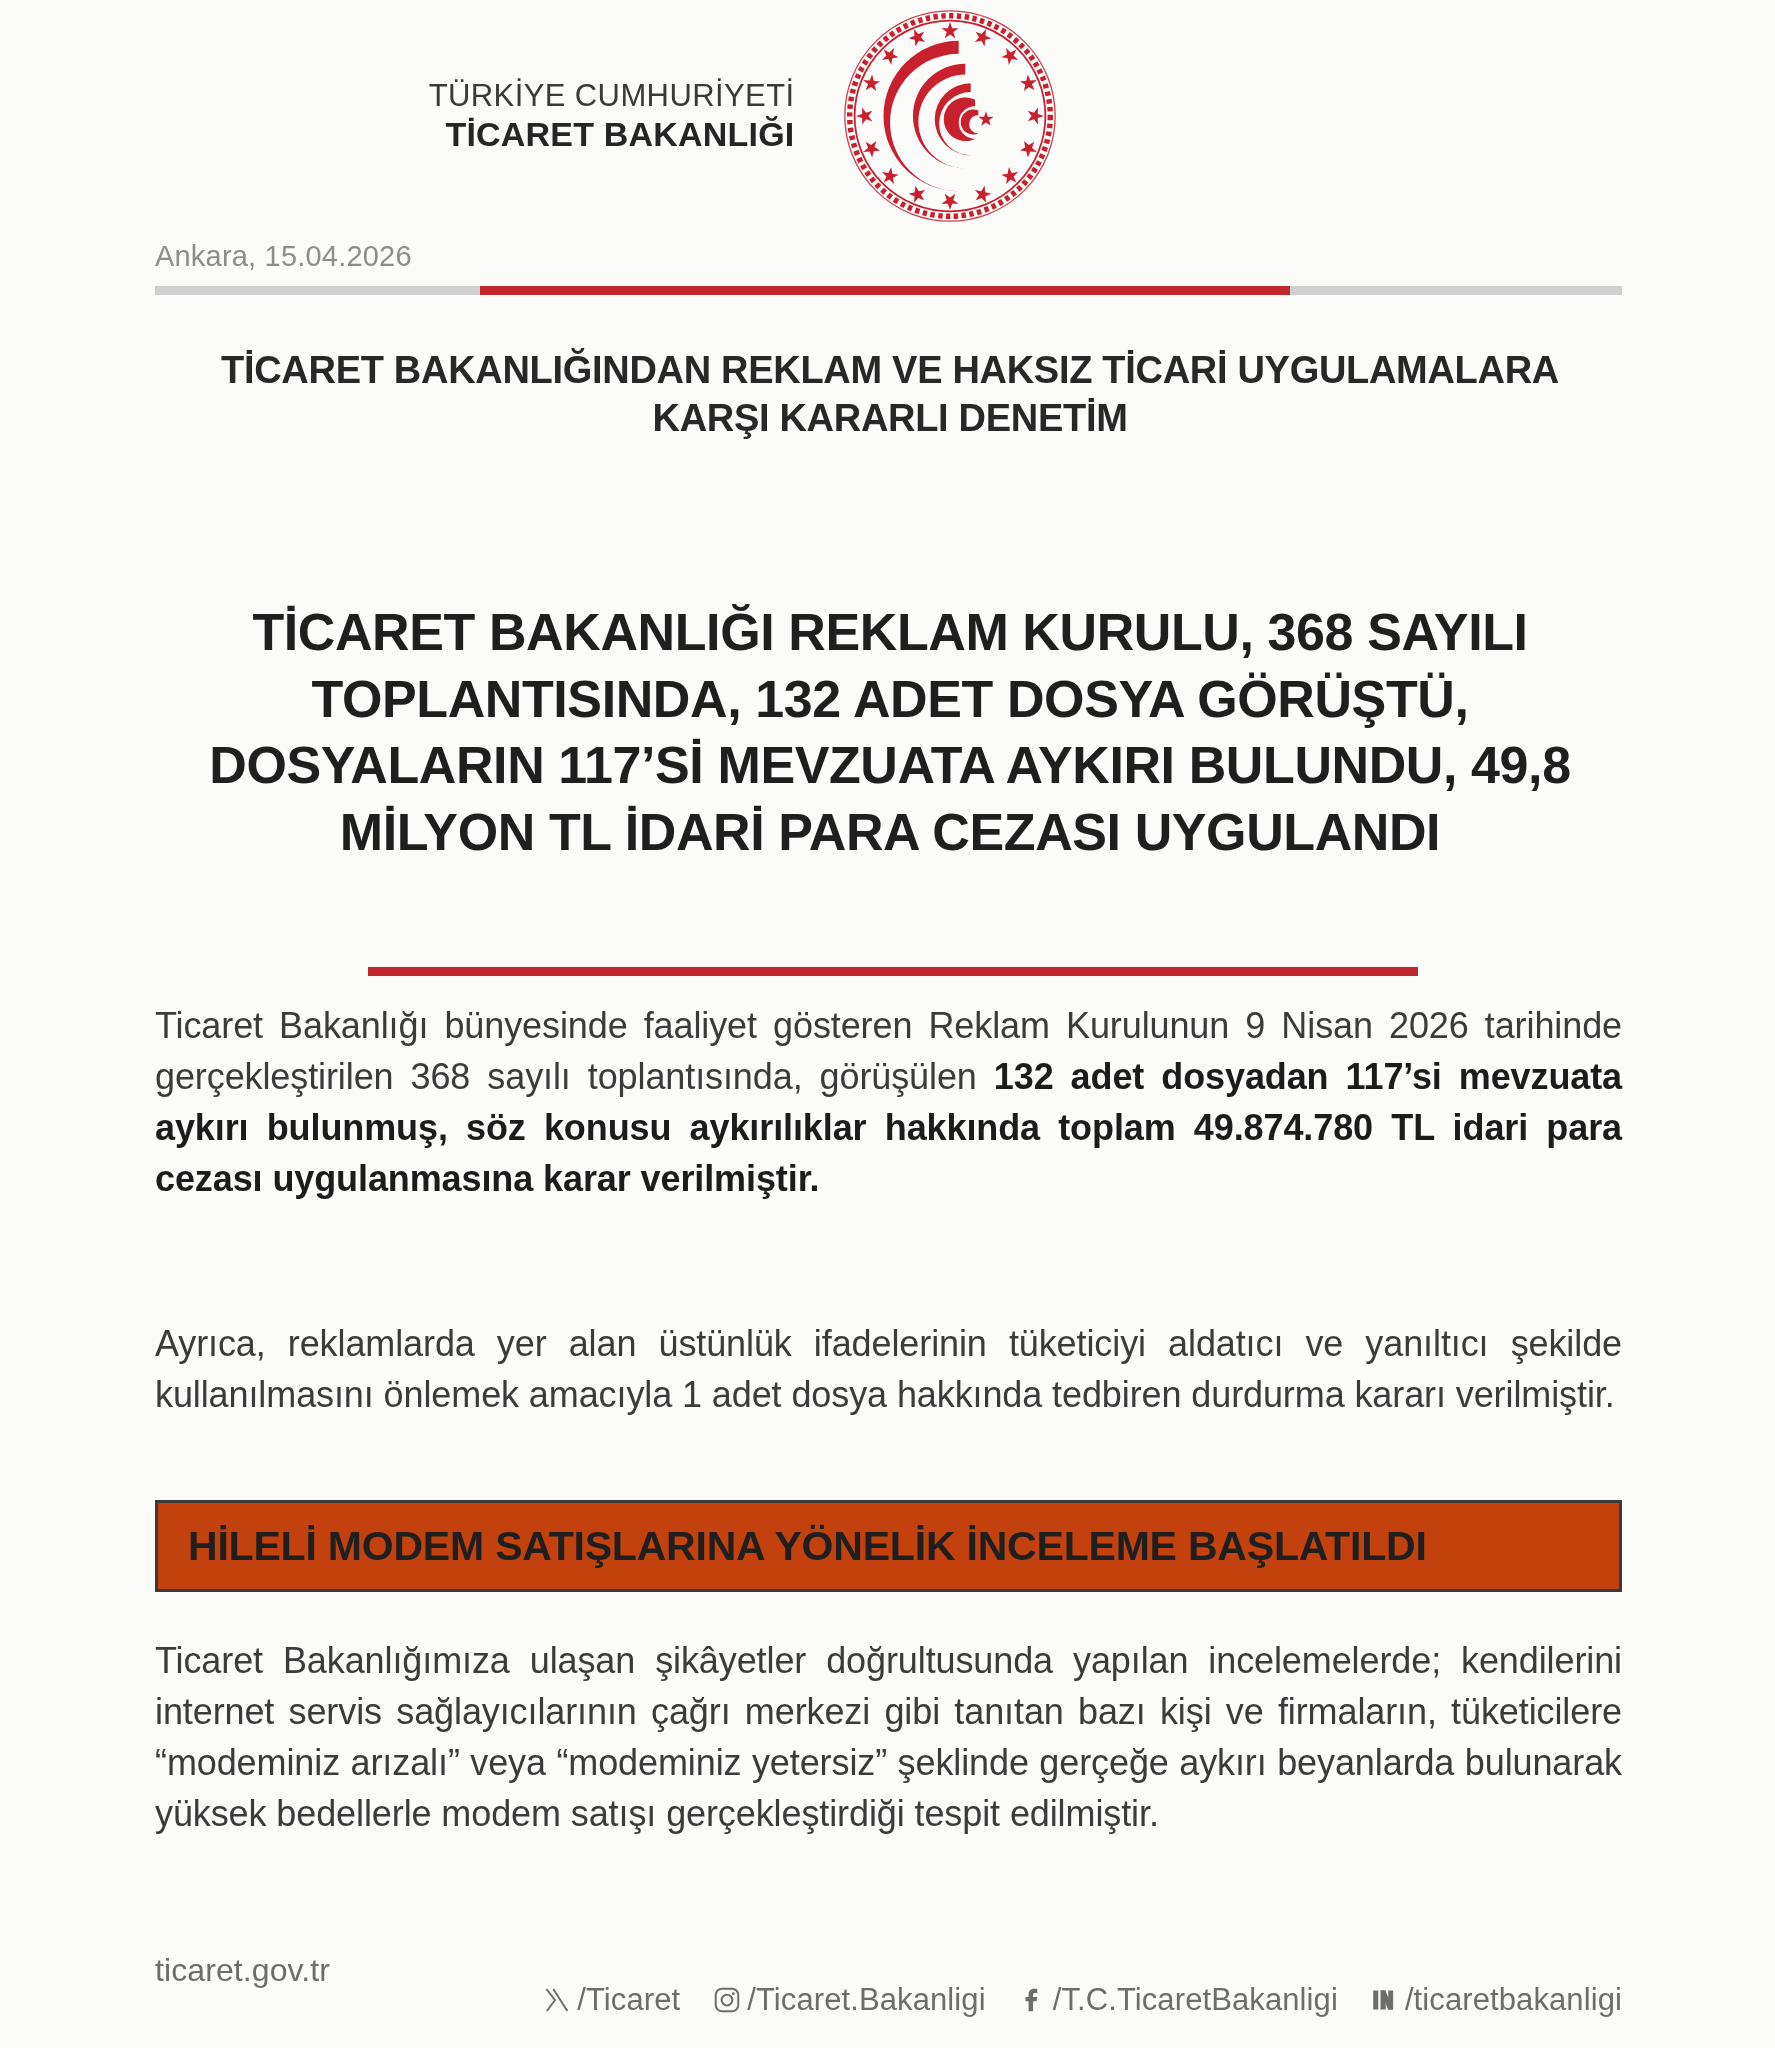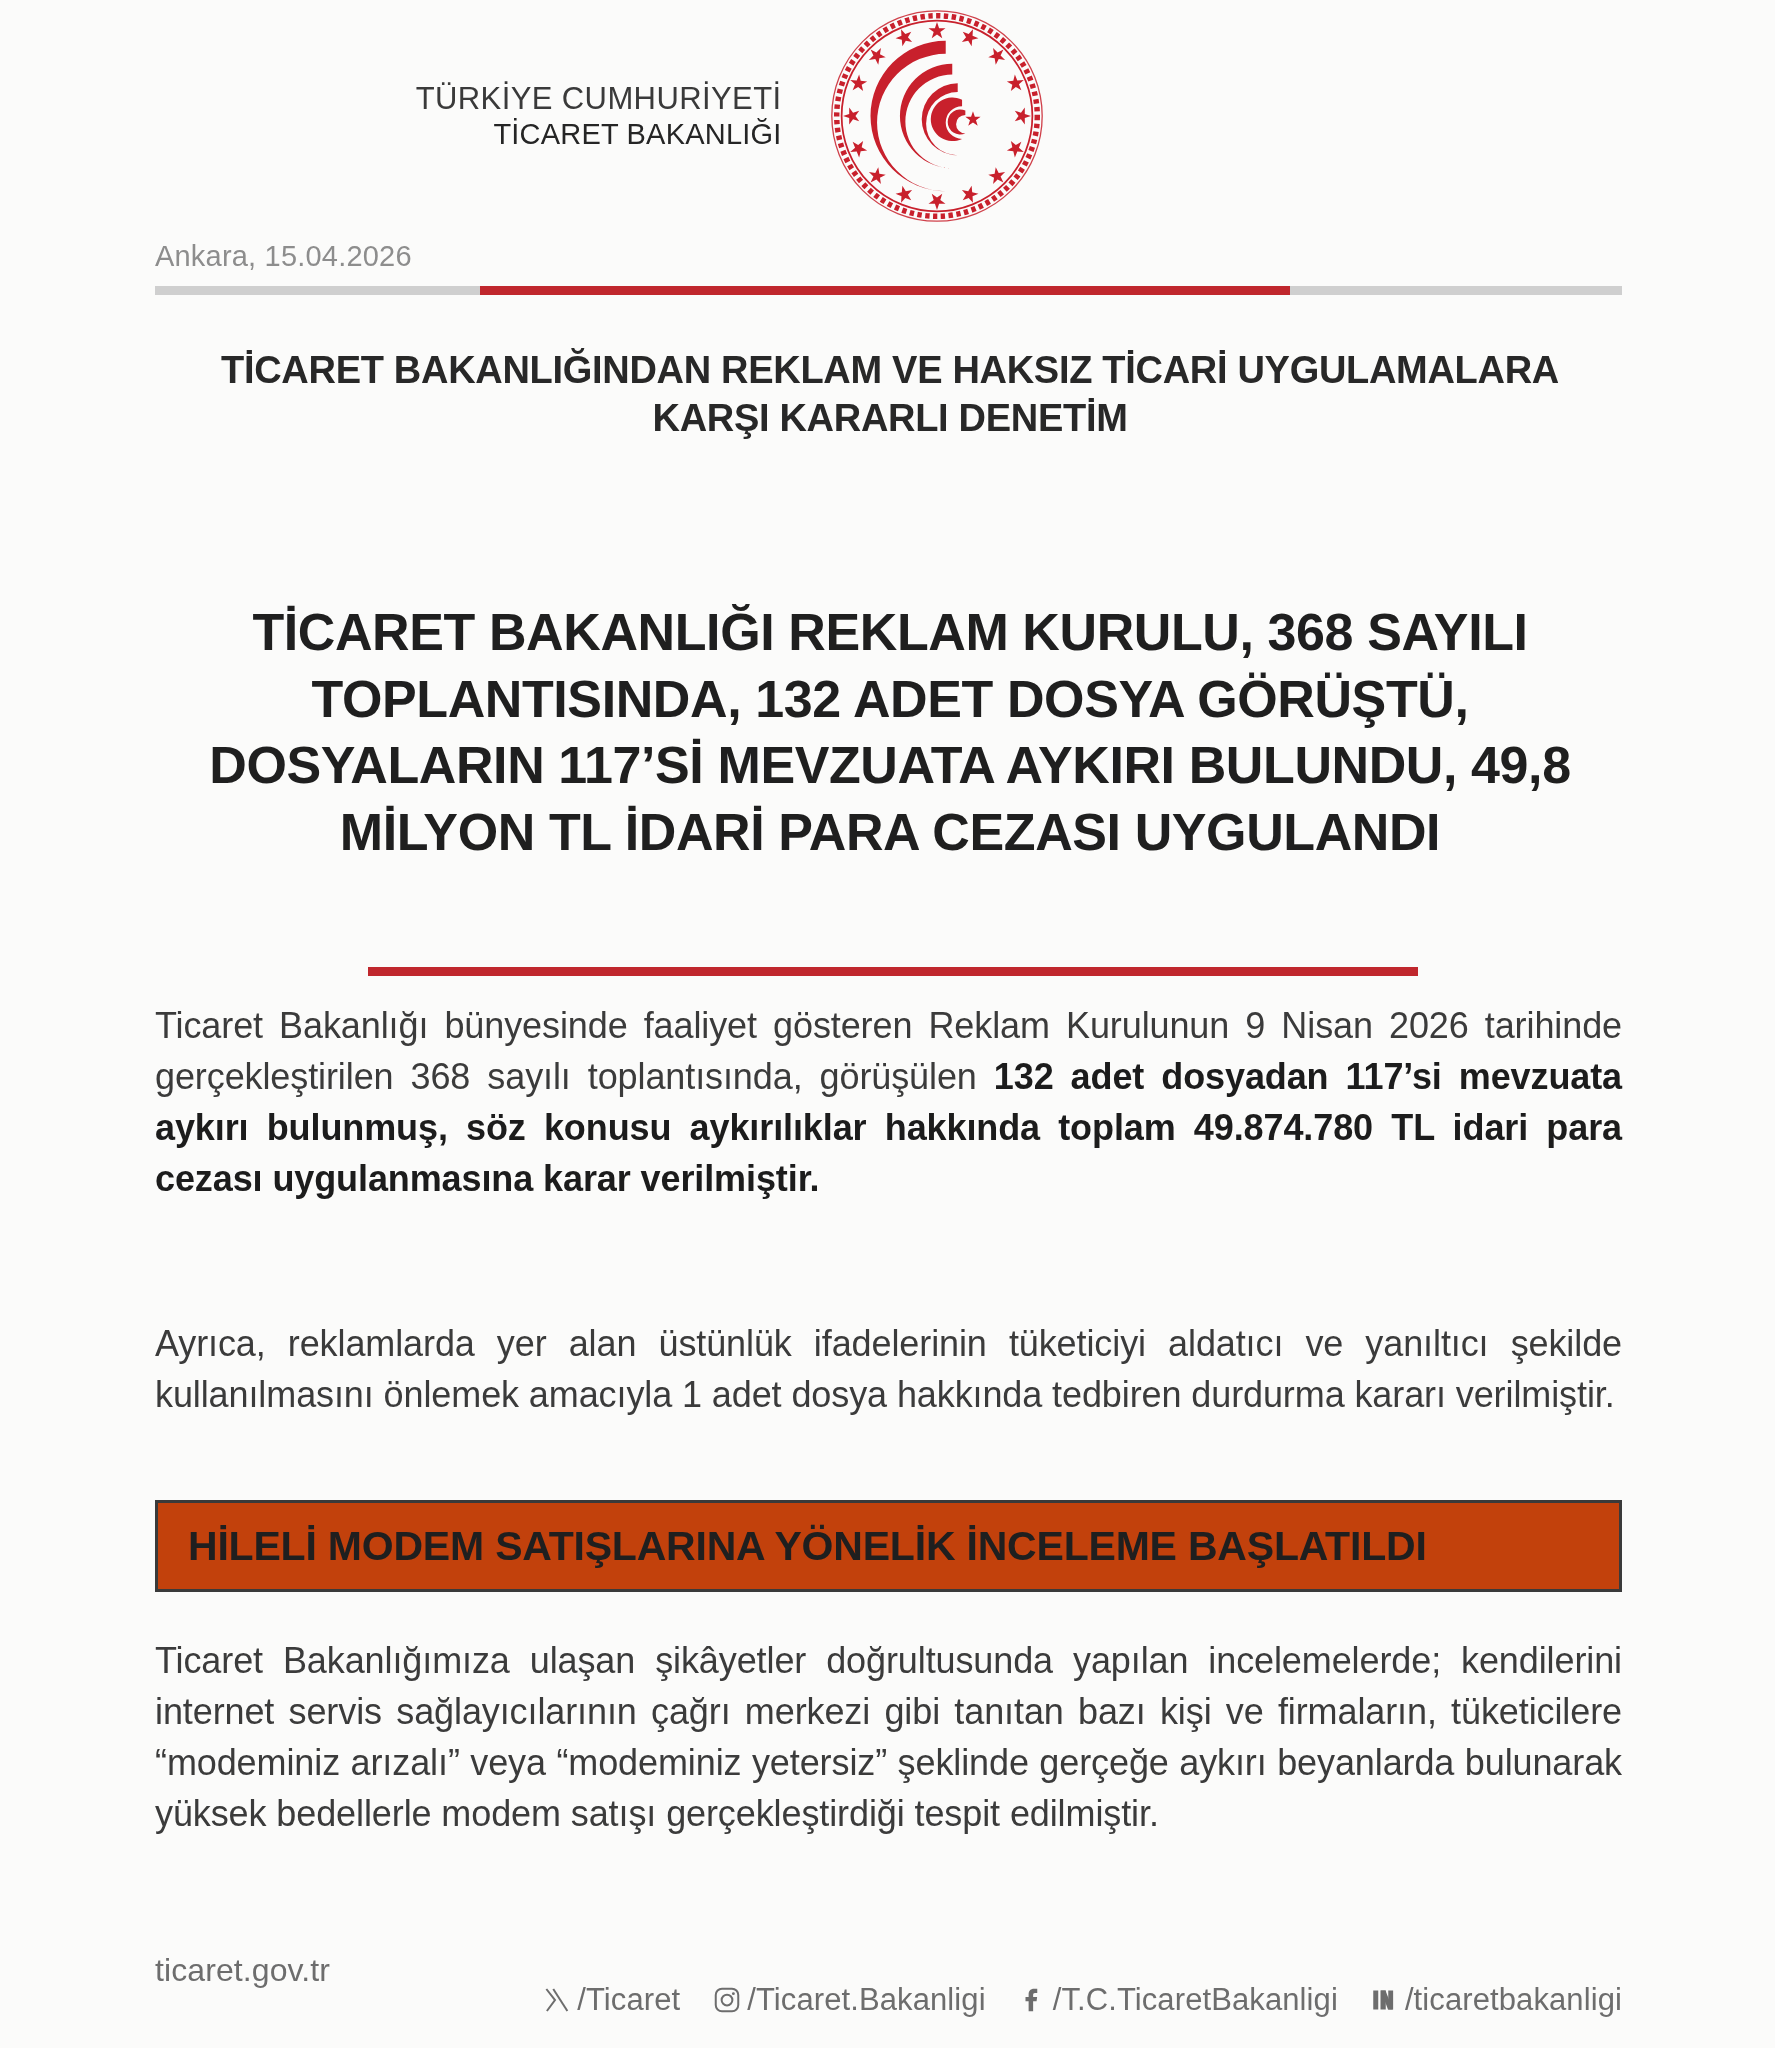--- a/index.html
+++ b/index.html
@@ -20,21 +20,21 @@
     position: relative;
     width: 1775px;
     height: 2048px;
     box-sizing: border-box;
   }
 
   
   .header {
     position: absolute;
     top: 0;
-    left: 2px;
+    left: 15px;
     width: 1403px;
     height: 232px;
     display: flex;
     align-items: center;
     justify-content: center;
   }
   .header-inner {
     display: flex;
     align-items: center;
     justify-content: center;
@@ -60,22 +60,22 @@
     padding-left: 46px;
   }
   .brand-line1 {
     font-size: 31px;
     font-weight: 400;
     letter-spacing: 0.4px;
     color: #3a3a3a;
     white-space: nowrap;
   }
   .brand-line2 {
-    font-size: 29px;
-    font-weight: 400;
+    font-size: 34px;
+    font-weight: 700;
     letter-spacing: 0.2px;
     color: #252525;
     white-space: nowrap;
     margin-top: 4px;
   }
 
   .emblem {
     flex: 0 0 auto;
     width: 218px;
     height: 218px;

